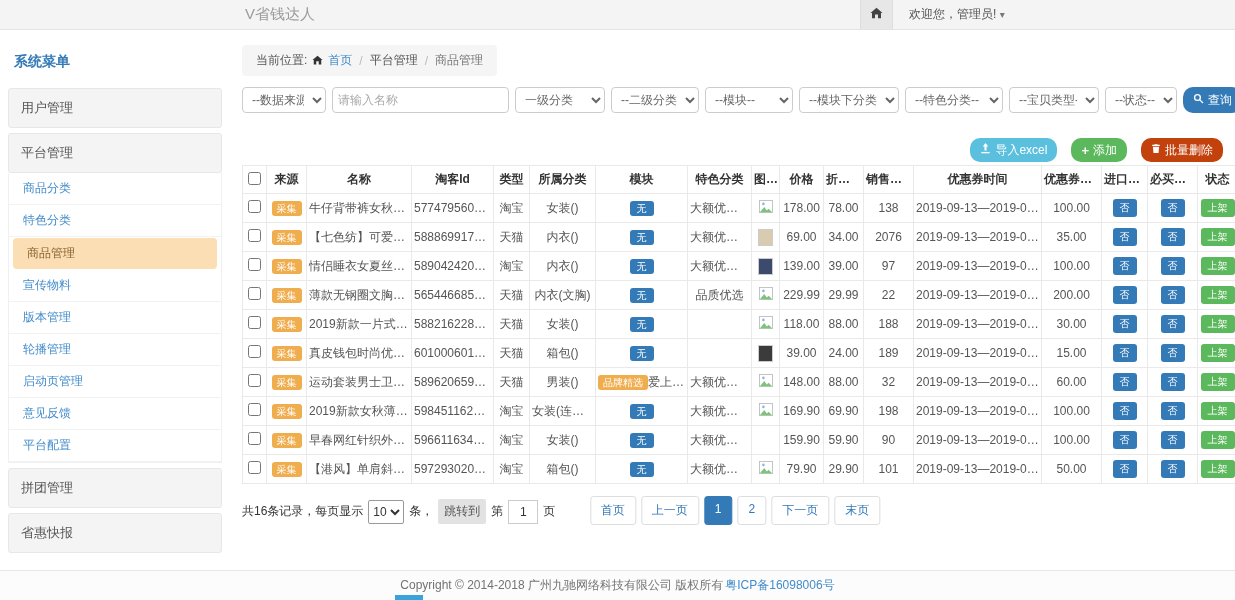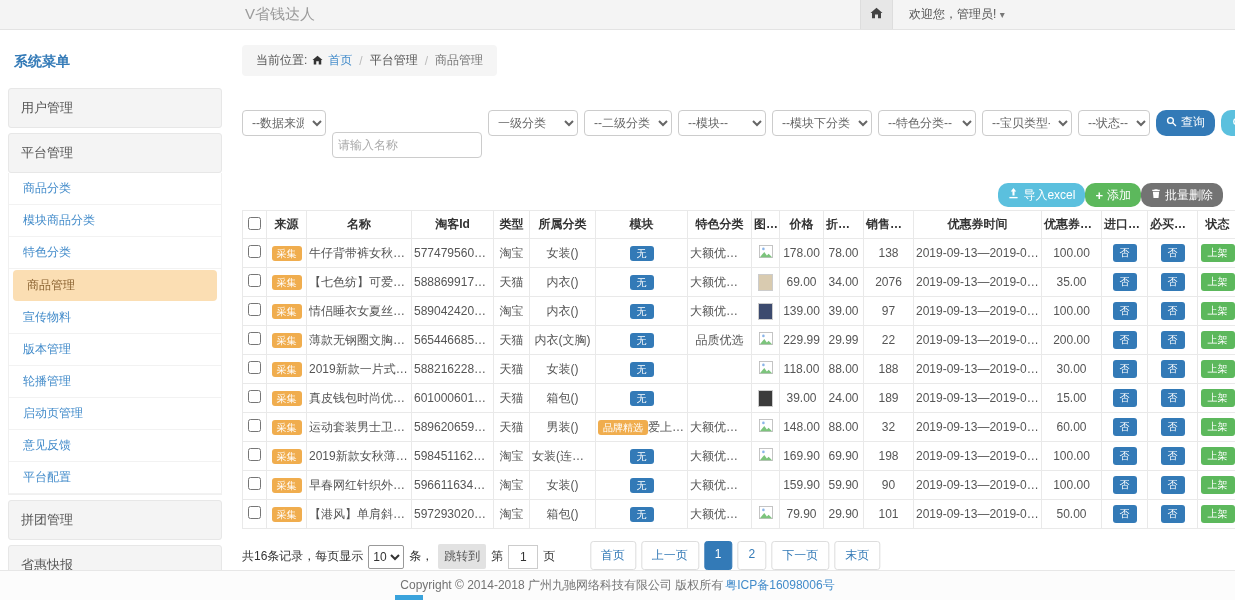--- a/index.html
+++ b/index.html
@@ -34,25 +34,25 @@
   
   .filter-row { display:flex; align-items:center; gap:6px; margin-top:11px; }
   .fgen { display:flex; align-items:center; gap:6px; }
   .f-ctl { height:26px; border:1px solid #ccc; border-radius:4px; font-size:12px; color:#666; padding:2px 5px; background:#fff; }
   input.f-ctl::placeholder { color:#aaa; }
 
   .btn { display:inline-flex; align-items:center; gap:4px; height:26px; padding:0 10px; border:none; border-radius:10px; color:#fff; font-size:12px; cursor:pointer; white-space:nowrap; }
   .btn-primary { background:#337ab7; }
   .btn-info { background:#5bc0de; }
   .btn-success { background:#5cb85c; }
-  .btn-danger { background:#737373;justify-content:space-between; }
+  .btn-danger { background:#c2410c;justify-content:space-between; }
   .btn .plus { font-weight:bold; font-size:13px; }
 
   
-  .toolbar { display:flex; justify-content:flex-end; gap:0; margin-top:25px; }
+  .toolbar { display:flex; justify-content:flex-end; gap:14px; margin-top:25px; }
   .toolbar .btn { height:24px; }
 
   
   .tbl { width:100%; border-collapse:collapse; table-layout:fixed; font-size:12px; color:#555; margin-top:3px; }
   .tbl th,.tbl td { border:1px solid #e9e9e9; padding:5px 2px; text-align:center; overflow:hidden; white-space:nowrap; text-overflow:ellipsis; height:26px; }
   .tbl th { color:#333; font-weight:bold; }
   .tbl th.op-col { color:#337ab7; }
   .badge-orange { background:#f0ad4e; color:#fff; border-radius:3px; padding:2px 5px; font-size:10px; }
   .badge-blue { background:#337ab7; color:#fff; border-radius:3px; padding:2px 7px; font-size:10px; }
   .pill { display:inline-block; border-radius:3px; padding:2px 7px; font-size:10px; color:#fff; cursor:pointer; }
@@ -95,21 +95,20 @@
 
 <div class="layout">
 
   <div class="sidebar">
     <div class="side-title">系统菜单</div>
     <div>
         <div class="side-section">用户管理</div>
         <div class="side-section">平台管理</div>
         <div class="side-sub">
           <div class="side-link">商品分类</div>
-          <div class="side-link">模块商品分类</div>
           <div class="side-link">特色分类</div>
           <div class="side-link active">商品管理</div>
           <div class="side-link">宣传物料</div>
           <div class="side-link">版本管理</div>
           <div class="side-link">轮播管理</div>
           <div class="side-link">启动页管理</div>
           <div class="side-link">意见反馈</div>
           <div class="side-link">平台配置</div>
         </div>
         <div class="side-section">拼团管理</div>
@@ -126,21 +125,21 @@
       <span class="bc-home">首页</span>
       <span class="sep">/</span>
       <span>平台管理</span>
       <span class="sep">/</span>
       <span class="bc-last">商品管理</span>
     </div>
 
     <div class="filter-row">
       <div class="fgen">
           <select class="f-ctl" style="width: 84px;"><option>--数据来源--</option></select>
-          <input placeholder="请输入名称" class="f-ctl" style="width: 150px; margin-top: 45px;">
+          <input placeholder="请输入名称" class="f-ctl" style="width: 177px;">
           <select class="f-ctl" style="width: 90px;"><option>一级分类</option></select>
           <select class="f-ctl" style="width: 88px;"><option>--二级分类--</option></select>
           <select class="f-ctl" style="width: 88px;"><option>--模块--</option></select>
           <select class="f-ctl" style="width: 100px;"><option>--模块下分类--</option></select>
           <select class="f-ctl" style="width: 98px;"><option>--特色分类--</option></select>
           <select class="f-ctl" style="width: 90px;"><option>--宝贝类型--</option></select>
           <select class="f-ctl" style="width: 72px;"><option>--状态--</option></select>
         </div>
       <button class="btn btn-primary">
         <span><svg width="11" height="11" viewBox="0 0 16 16">

